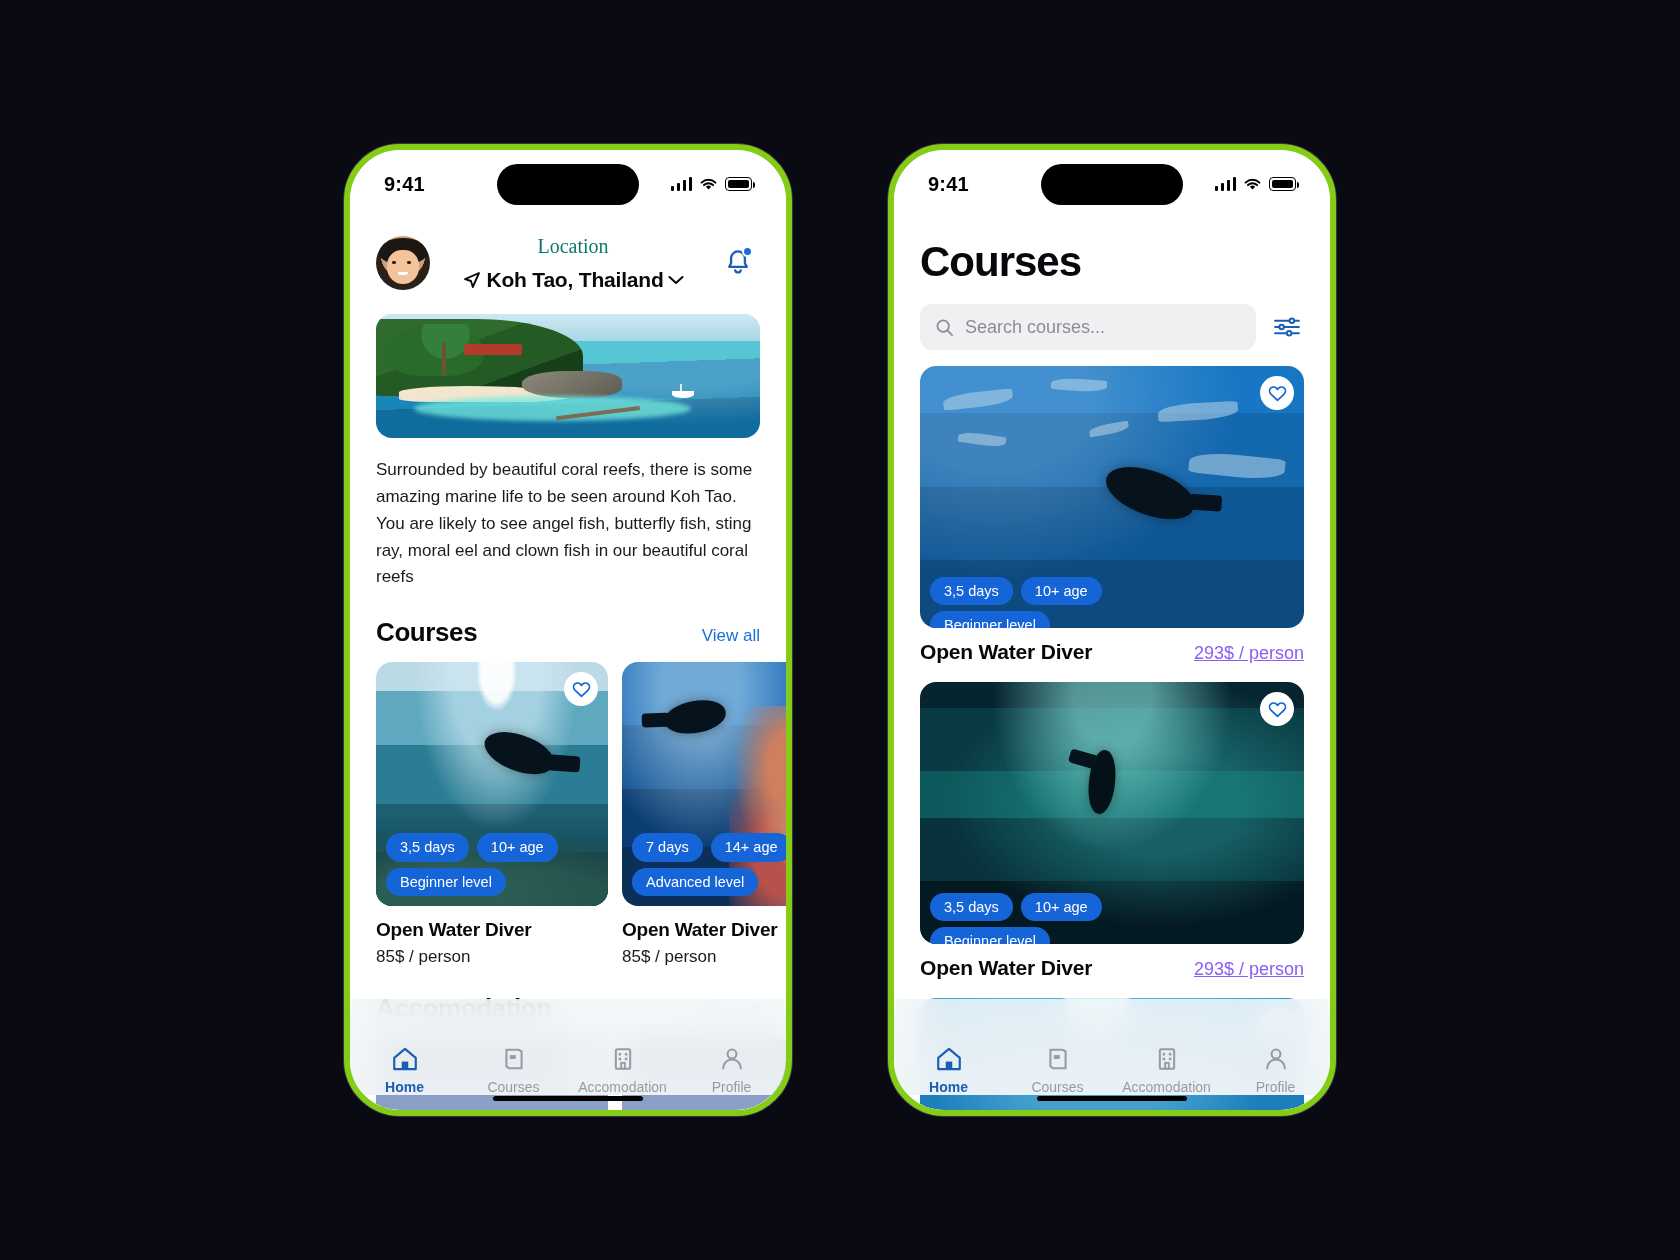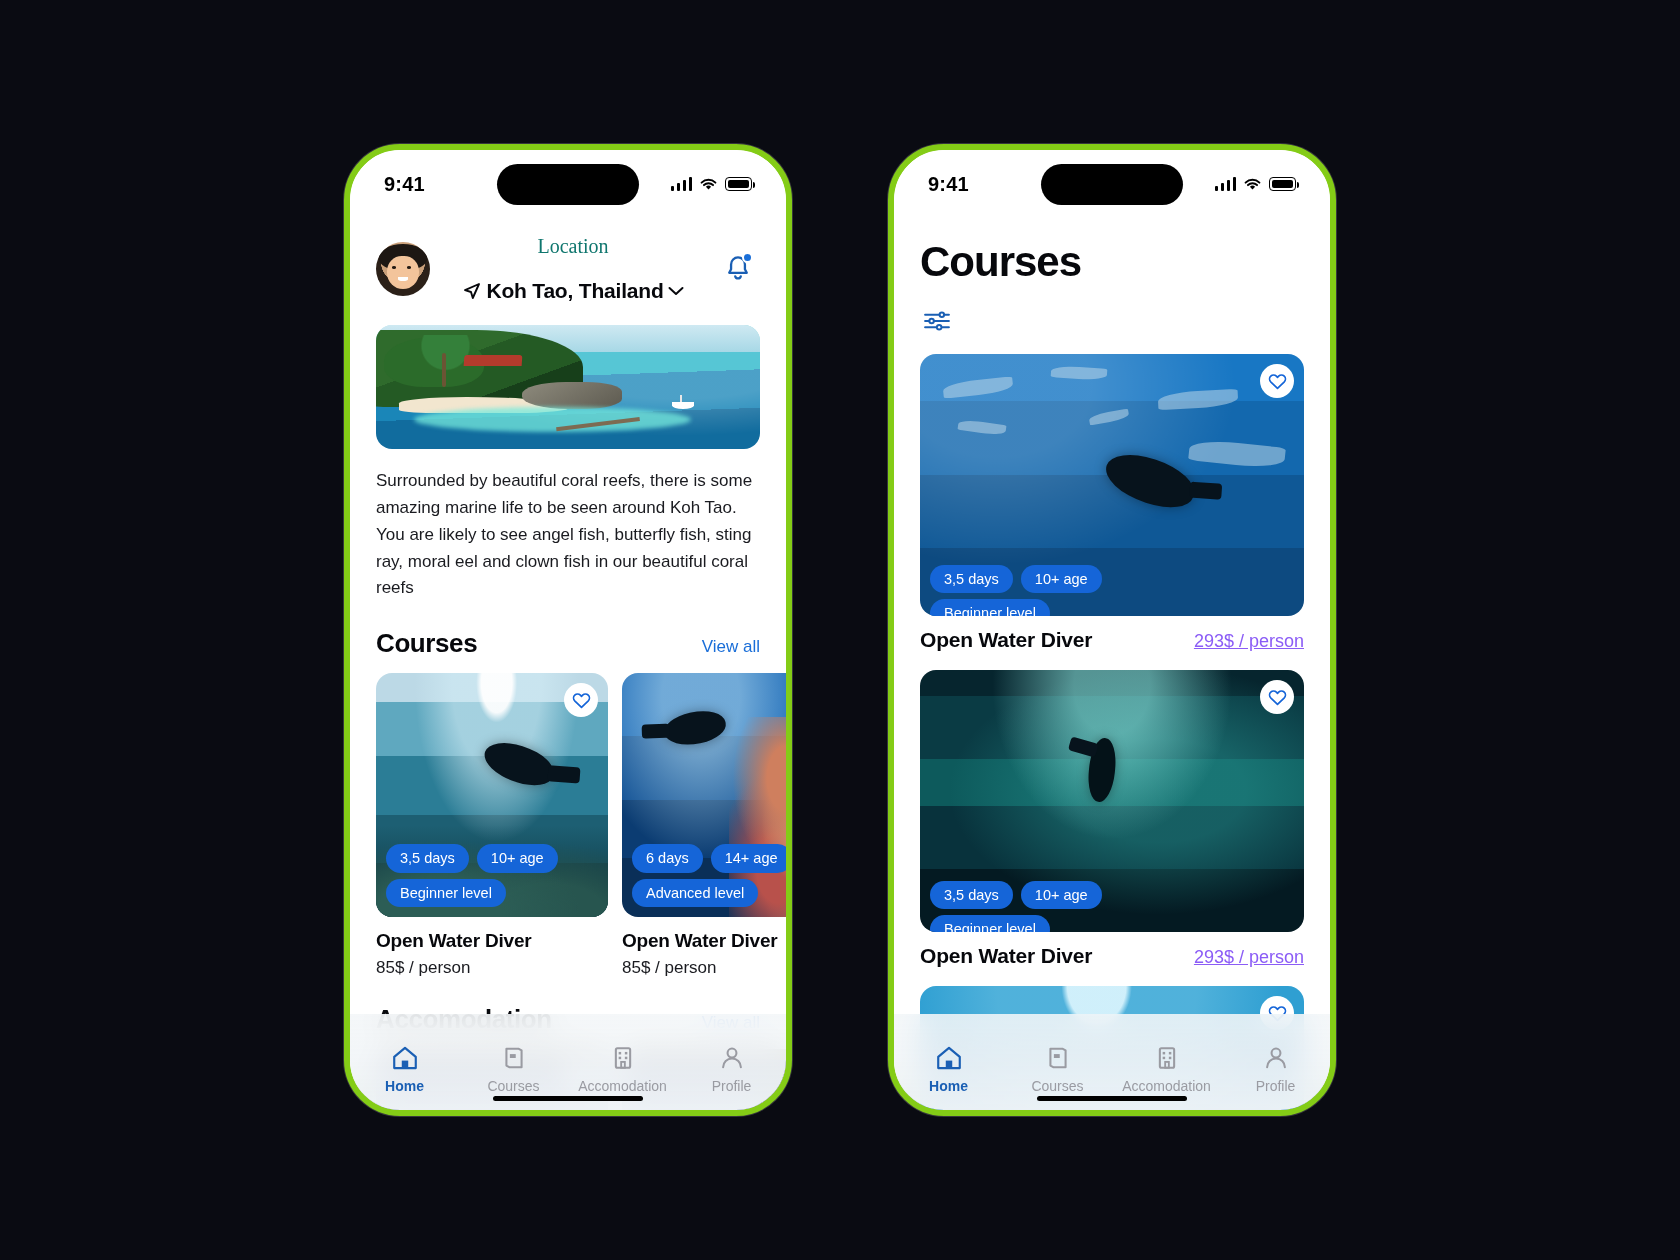--- a/index.html
+++ b/index.html
@@ -52,21 +52,21 @@
     background: radial-gradient(circle at 50% 36%, #f0c49a 0 36%, #caa07a 37% 50%, #2b2018 51% 100%);
     position: relative; box-shadow: 0 0 0 2px #fff;
   }
   .avatar .hair { position:absolute; left:6%; top:4%; width:88%; height:48%; background:#1d1713; border-radius:50% 50% 42% 42%; }
   .avatar .face { position:absolute; left:20%; top:26%; width:60%; height:62%; background:#f3c49b; border-radius:46% 46% 50% 50%; }
   .avatar .eye { position:absolute; width:7%; height:5%; background:#241a14; border-radius:50%; top:46%; }
   .avatar .eye.l{left:30%} .avatar .eye.r{left:58%}
   .avatar .mouth { position:absolute; left:40%; top:66%; width:20%; height:7%; background:#fff; border-radius:0 0 60% 60%; }
   .loc-block { flex: 1; text-align: center; }
   .loc-label { font-size: 20px; color: #0f766e; line-height: 1.2; font-family: Liberation Serif, serif; }
-  .loc-row { display: flex; align-items: center; justify-content: center; gap: 4px; margin-top: 21px; }
+  .loc-row { display: flex; align-items: center; justify-content: center; gap: 4px; margin-top: 10px; }
   .loc-name { font-size: 21px; font-weight: 700; color: #07080c; letter-spacing: -.2px; }
   .bell-wrap { width: 44px; height: 44px; flex: none; display:flex; align-items:center; justify-content:center; position: relative; }
   .bell-dot { position:absolute; right:7px; top:5px; width:11px; height:11px; border-radius:50%; background:#1a6ed8; border:2px solid #fff; }
 
   
   .hero {
     margin: 22px 26px 0 26px; height: 124px; border-radius: 16px; overflow: hidden;
     position: relative;
     background:
       radial-gradient(ellipse at 78% 30%, rgba(255,255,255,.22) 0 30%, rgba(255,255,255,0) 60%),
@@ -140,24 +140,24 @@
   }
   .h-name { margin-top: 13px; font-size: 19px; font-weight: 700; color: #07080c; letter-spacing: -.2px; }
   .h-price { margin-top: 6px; font-size: 17px; color: #1a1b20; }
 
   
   .acc-thumb { height: 120px; border-radius: 16px 16px 0 0; position: relative;
     background: linear-gradient(180deg,#8e7f63 0 9%, #5e6b96 9% 46%, #8aa0c6 46% 100%); }
 
   
   .tabbar {
-    position: absolute; left: 0; right: 0; bottom: 0; height: 96px;
+    position: absolute; left: 0; right: 0; bottom: 15px; height: 96px;
     background: linear-gradient(180deg, rgba(243,246,248,.88), rgba(240,244,247,.97));
     backdrop-filter: blur(14px);
-    display: flex; align-items: center; padding-top: 14px; z-index: 30;
+    display: flex; align-items: flex-end; padding-top: 14px; z-index: 30;
   }
   .tab { flex: 1; display: flex; flex-direction: column; align-items: center; gap: 7px; }
   .tab-label { font-size: 14px; color: #9a9ba2; }
   .tab.active .tab-label { color: #1a5fb4; font-weight: 700; }
   .home-ind { position: absolute; left: 50%; transform: translateX(-50%); bottom: 9px;
     width: 150px; height: 5px; border-radius: 3px; background: #000; z-index: 35; }
 
   
   .page-title { margin: 26px 26px 0 26px; font-size: 42px; font-weight: 700; color: #07080c; letter-spacing: -1px; }
   .search-row { margin: 18px 26px 0 26px; display: flex; align-items: center; gap: 14px; }
@@ -284,21 +284,21 @@
             </div>
           </div>
           <div class="h-name">Open Water Diver</div>
           <div class="h-price">85$ / person</div>
         </div>
 
         <div class="h-card">
           <div class="h-thumb thumb-b">
             <div class="diver b"></div>
             <div class="badge-row">
-              <span class="badge">6 days</span>
+              <span class="badge">7 days</span>
               <span class="badge">14+ age</span>
             </div>
             <div class="badge-row">
               <span class="badge">Advanced level</span>
             </div>
           </div>
           <div class="h-name">Open Water Diver</div>
           <div class="h-price">85$ / person</div>
         </div>
 
@@ -385,20 +385,27 @@
           </svg>
           <div class="batt">
               <i></i>
             </div>
         </div>
       </div>
 
       <div class="page-title">Courses</div>
 
       <div class="search-row">
+        <div class="search-box">
+          <svg width="19" height="19" viewBox="0 0 20 20">
+            <circle cx="8.6" cy="8.6" r="6" fill="none" stroke="#8c8d93" stroke-width="1.8"></circle>
+            <path d="M13.2 13.2 18 18" stroke="#8c8d93" stroke-width="1.8" stroke-linecap="round"></path>
+          </svg>
+          <span class="search-ph">Search courses...</span>
+        </div>
         <div class="filter-btn">
           <svg width="28" height="24" viewBox="0 0 26 22">
             <g stroke="#1a5fb4" stroke-width="2" stroke-linecap="round">
               <path d="M2 5.2h22"></path>
                 <path d="M2 11h22"></path>
                 <path d="M2 16.8h22"></path>
             </g>
             <g fill="#1a5fb4">
               <circle cx="17.5" cy="5.2" r="3"></circle>
                 <circle cx="8" cy="11" r="3"></circle>

